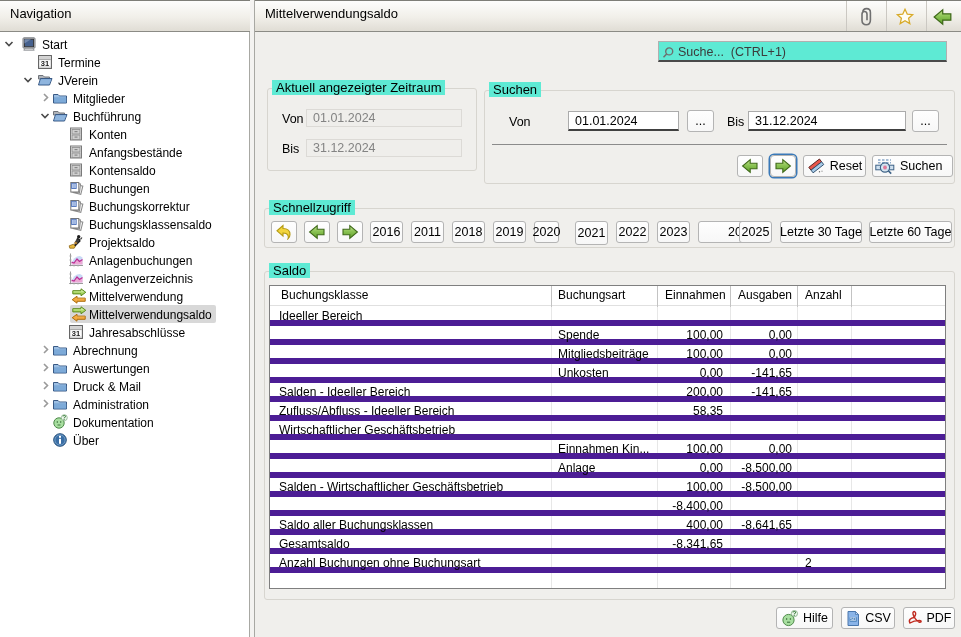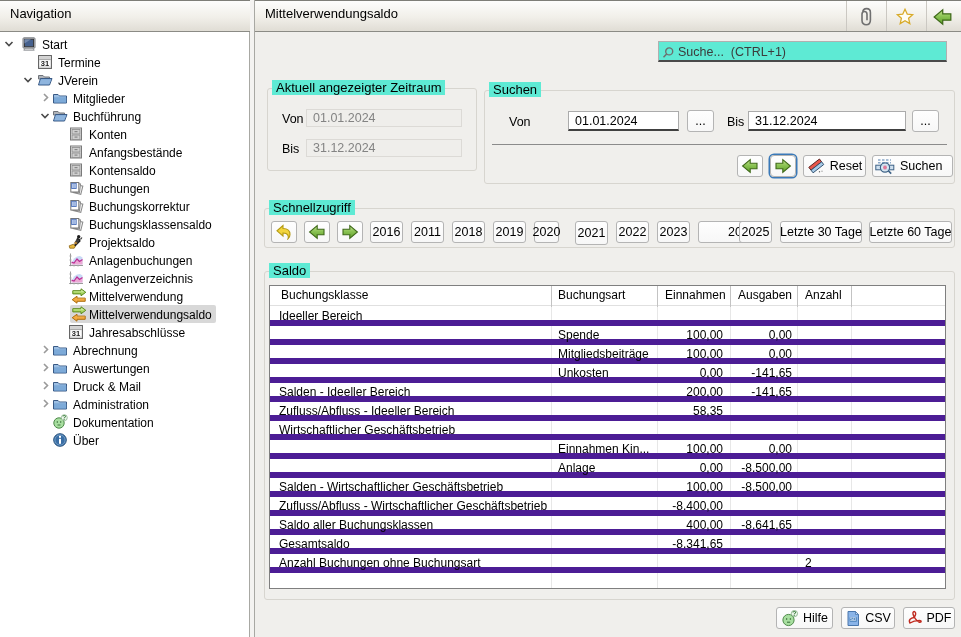--- a/index.html
+++ b/index.html
@@ -496,21 +496,20 @@
       <span class="c2">Anlage</span>
       <span class="n1">0,00</span>
       <span class="n2">-8.500,00</span>
     </div>
     <div class="row" style="top:192px">
       <span class="c1">Salden - Wirtschaftlicher Geschäftsbetrieb</span>
       <span class="n1">100,00</span>
       <span class="n2">-8.500,00</span>
     </div>
     <div class="row" style="top:211px">
-      <span class="c1">Zufluss/Abfluss - Wirtschaftlicher Geschäftsbetrieb</span>
       <span class="n1">-8.400,00</span>
     </div>
     <div class="row" style="top:230px">
       <span class="c1">Saldo aller Buchungsklassen</span>
       <span class="n1">400,00</span>
       <span class="n2">-8.641,65</span>
     </div>
     <div class="row" style="top:249px">
       <span class="c1">Gesamtsaldo</span>
       <span class="n1">-8.341,65</span>

